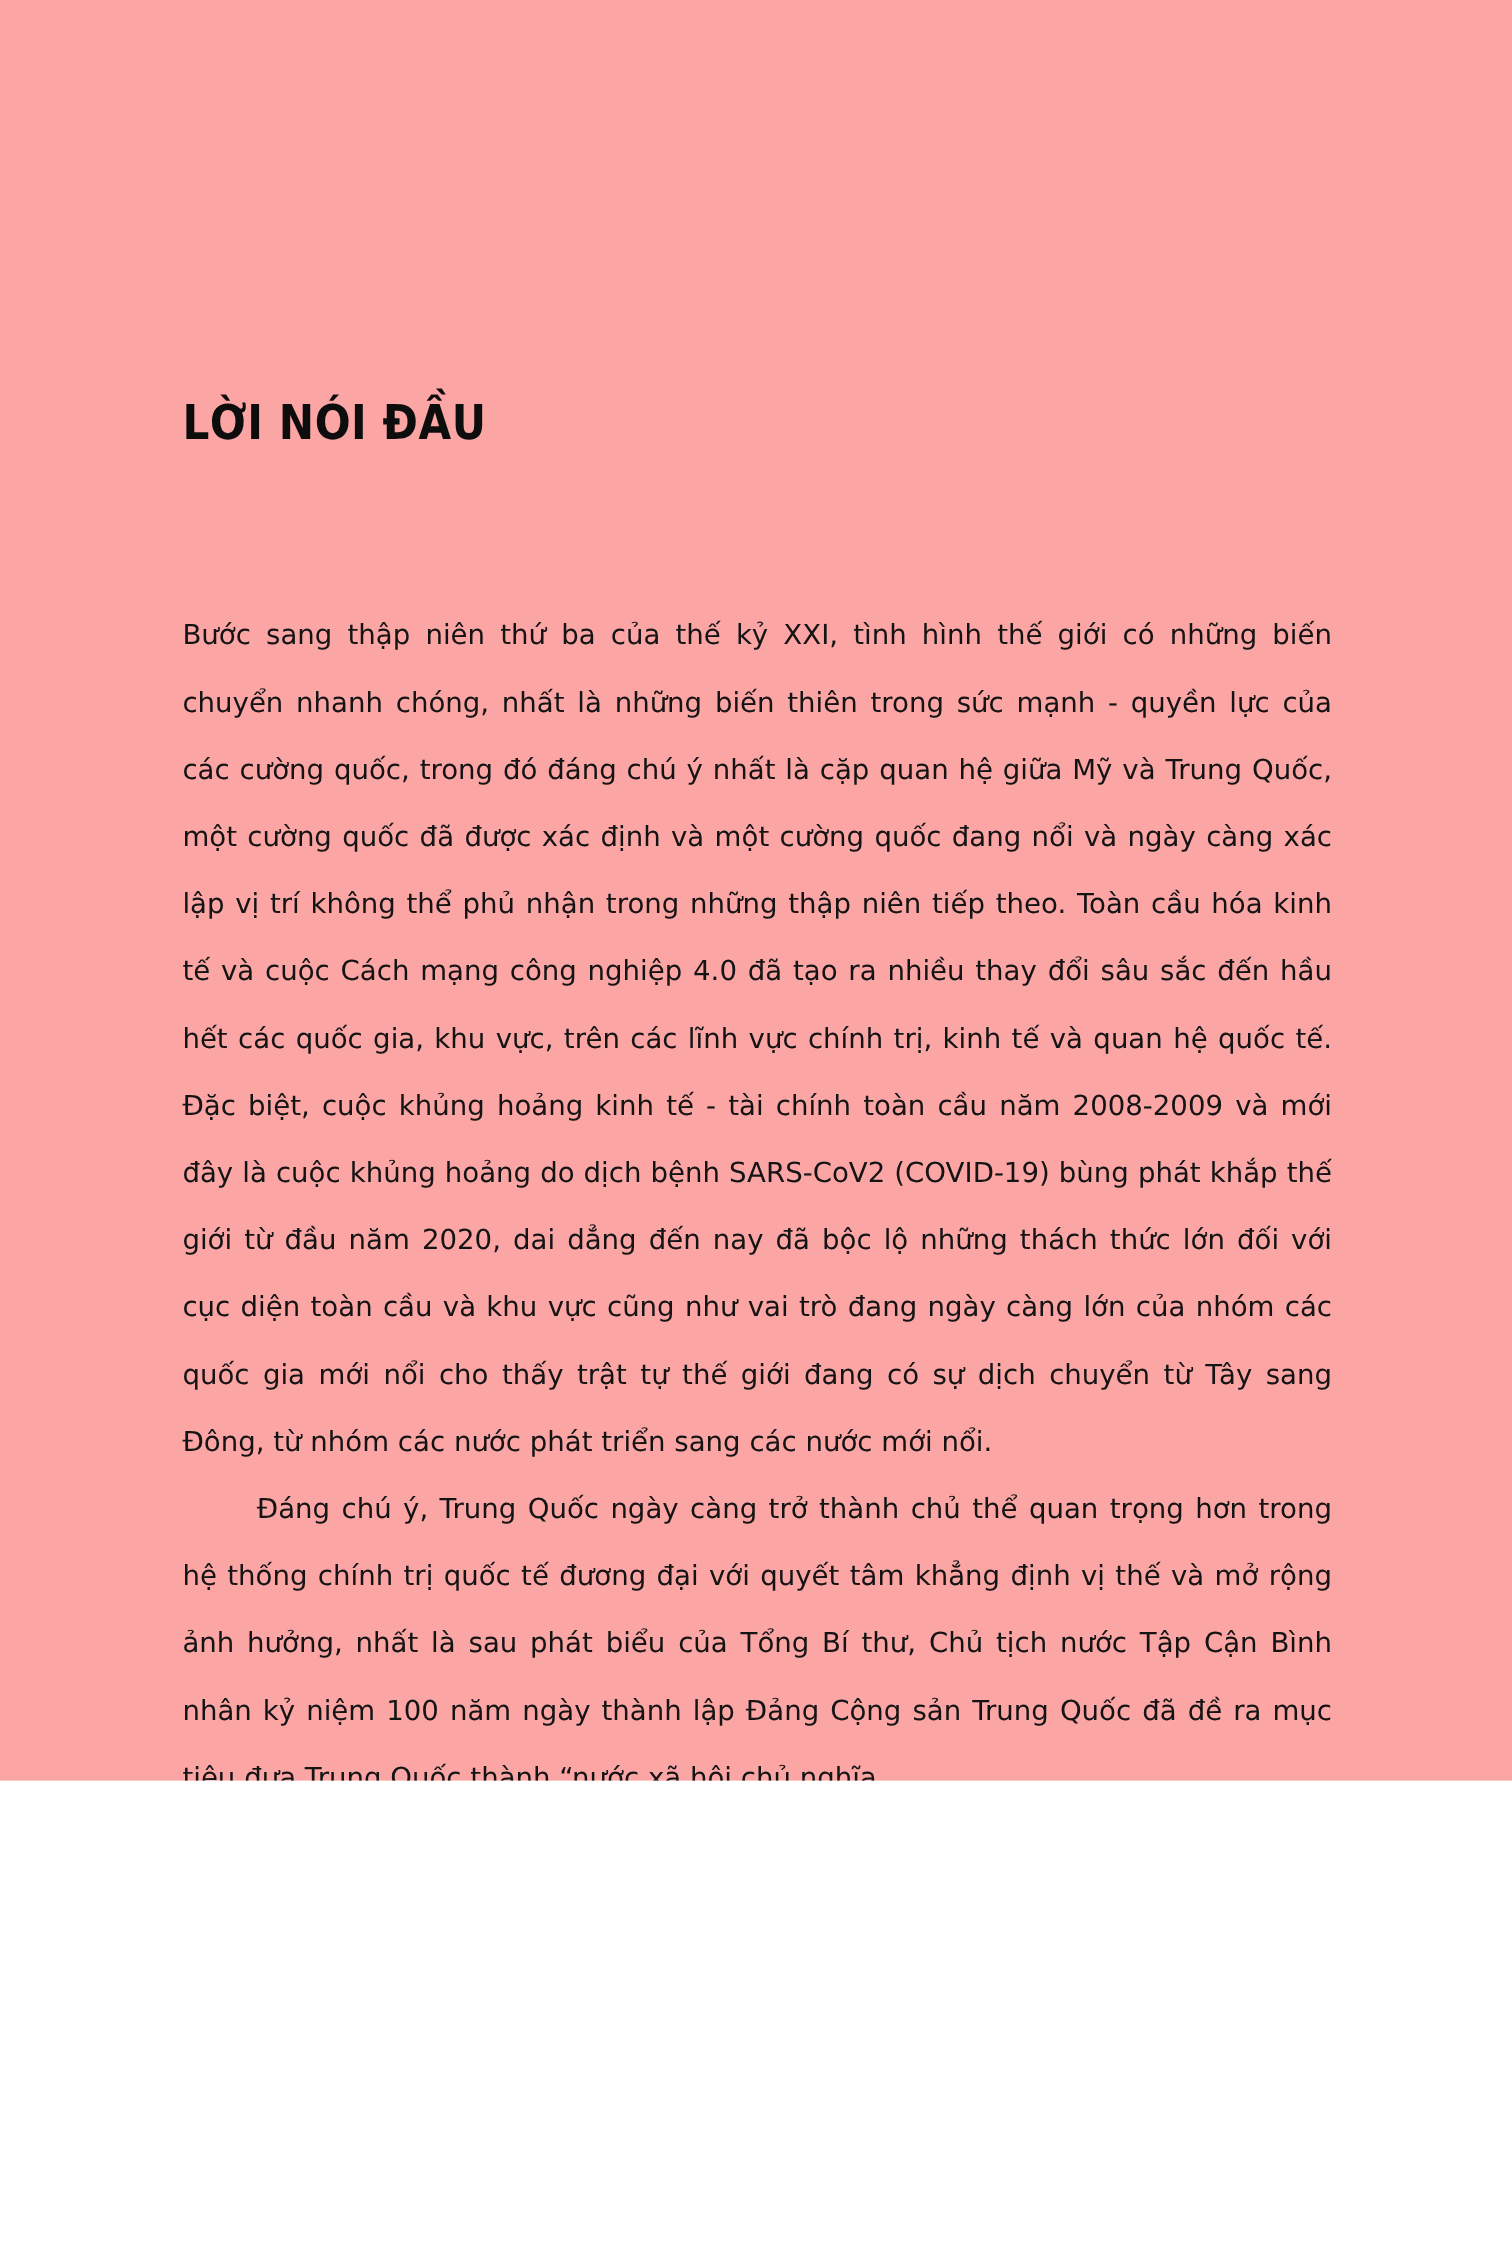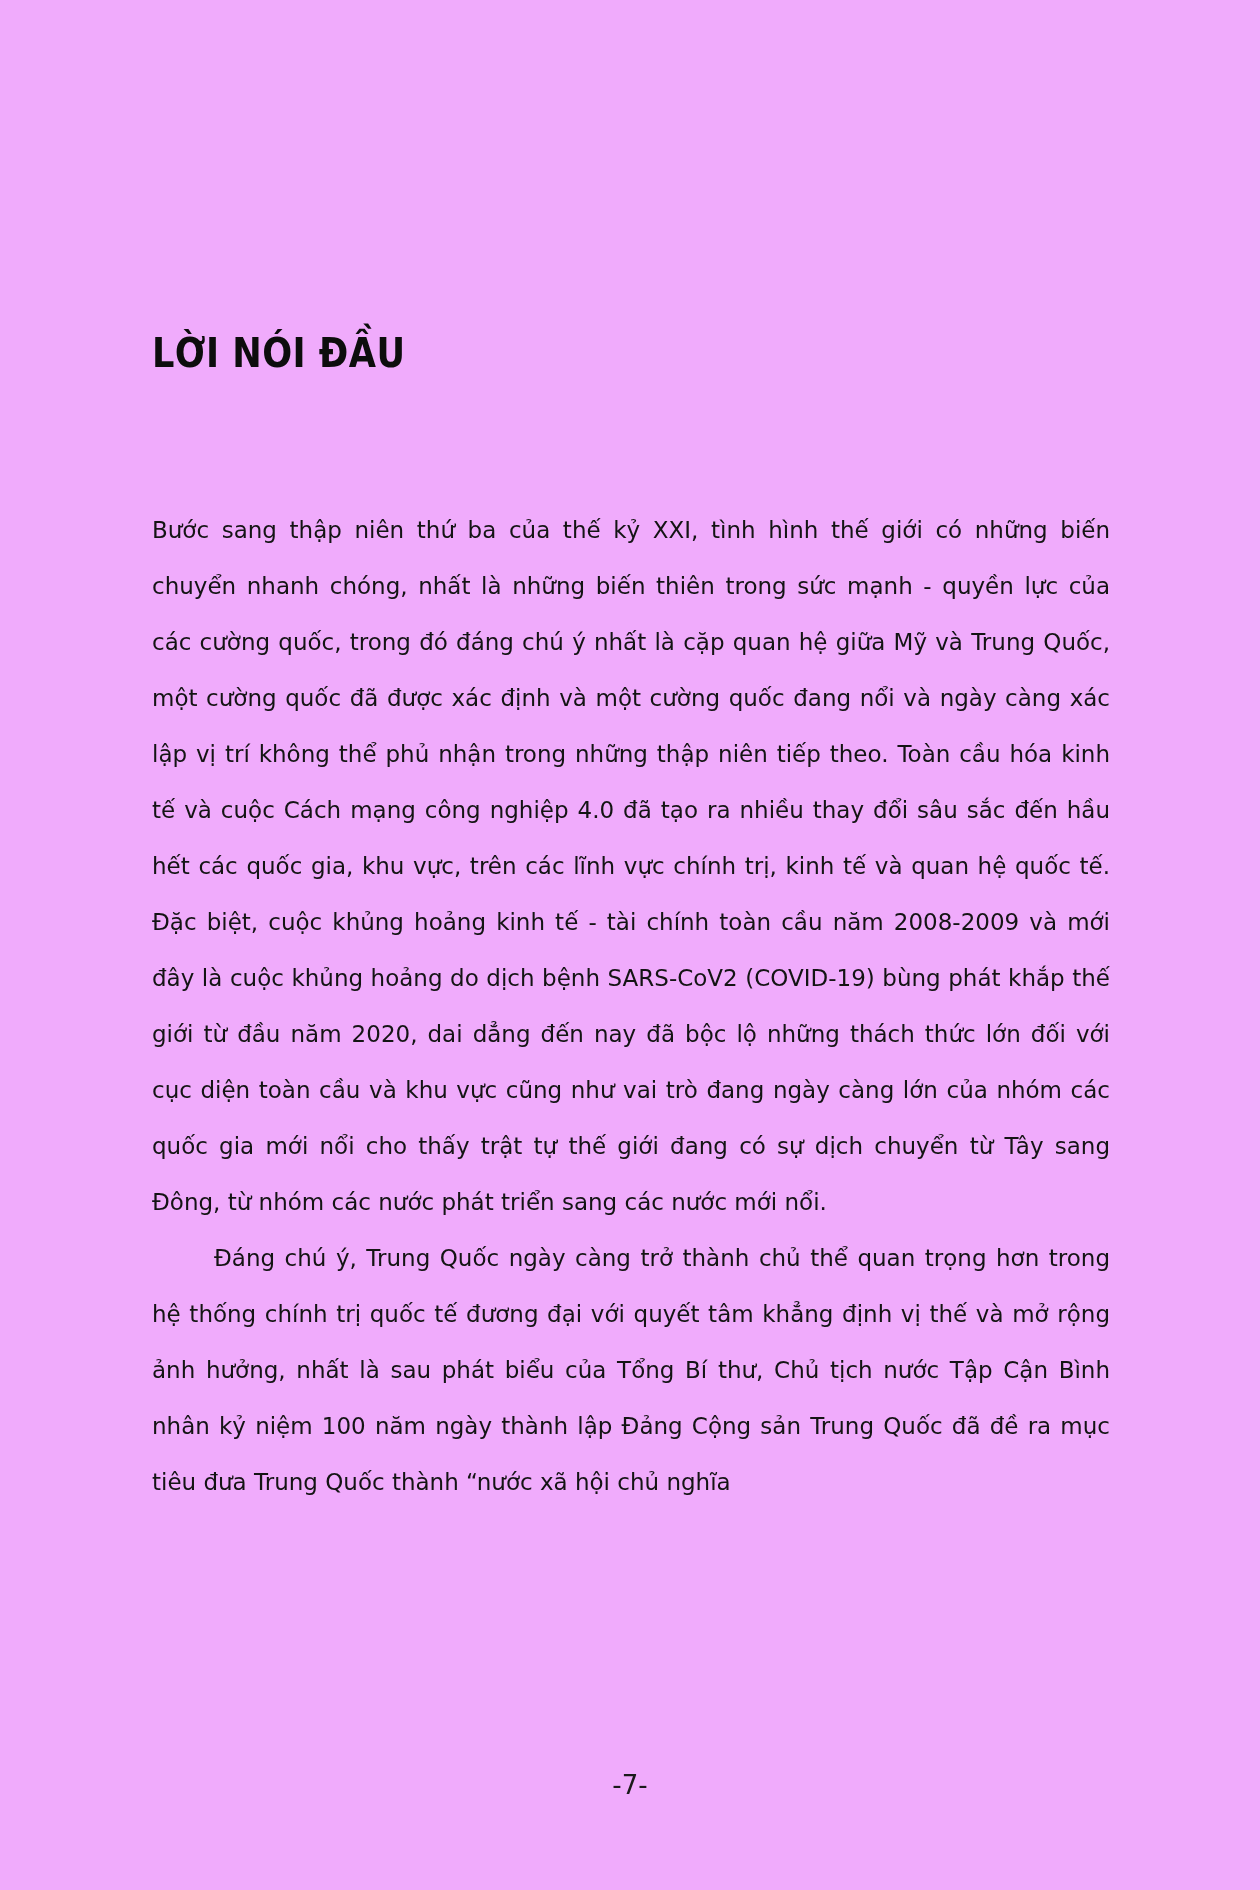--- a/index.html
+++ b/index.html
@@ -3,22 +3,22 @@
 <meta charset="utf-8">
 <style>
   html, body {
     margin: 0;
     padding: 0;
     background: #ffffff;
   }
   .page {
     position: relative;
     width: 1260px;
-    height: 1890px;
-    background: #f0abfc;
+    height: 1484px;
+    background: #fca5a5;
     font-family: "DejaVu Sans", sans-serif;
     color: #121212;
     box-sizing: border-box;
     overflow: hidden;
   }
   .content {
     position: absolute;
     left: 152px;
     top: 330px;
     width: 958px;

